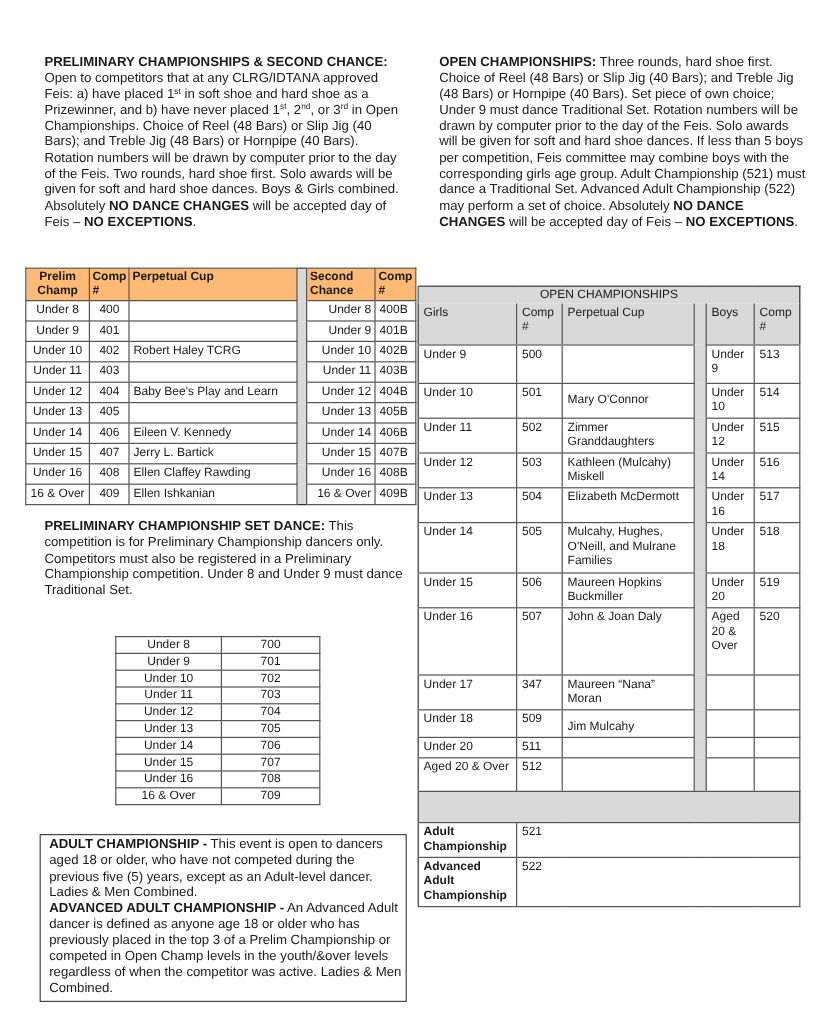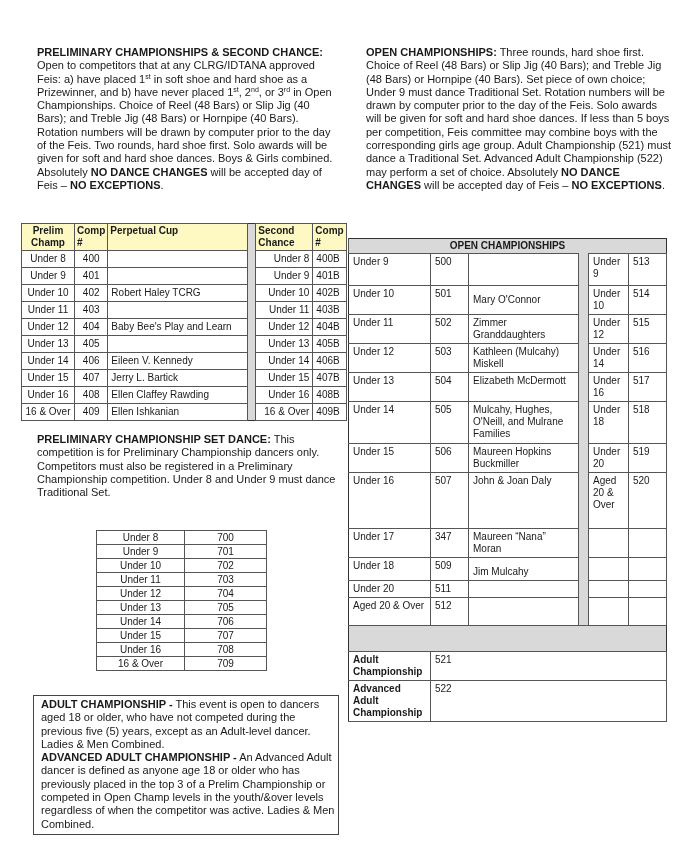--- a/index.html
+++ b/index.html
@@ -11,42 +11,42 @@
   .para { position: absolute; font-size: 11px; line-height: 13.3px; }
   #prelim-para { left: 37px; top: 46px; width: 300px; }
   #open-para { left: 366px; top: 46px; width: 306px; }
   #setdance-para { left: 37px; top: 433px; width: 300px; }
 
   table { border-collapse: collapse; position: absolute; }
   td, th { font-weight: normal; vertical-align: top; }
 
   
   #prelim-table { left: 21px; top: 223px; font-size: 10px; line-height: 12px; border: 1px solid #333; }
-  #prelim-table th { background: #fef9c3; font-weight: bold; border: 1px solid #555; padding: 1px 2px; height: 26px; text-align: left; }
+  #prelim-table th { background: #fdba74; font-weight: bold; border: 1px solid #555; padding: 1px 2px; height: 26px; text-align: left; }
   #prelim-table th.c { text-align: center; }
   #prelim-table td { border: 1px solid #555; padding: 2px 3px; height: 16.7px; }
   #prelim-table td.age { text-align: center; width: 53px; }
   #prelim-table td.num { text-align: center; width: 19px; }
   #prelim-table td.cup { width: 140px; }
   #prelim-table td.gap, #prelim-table th.gap { width: 8px; background: #d9d9d9; border-top: none; border-bottom: none; padding: 0; }
   #prelim-table td.age2 { text-align: right; width: 57px; }
   #prelim-table td.num2 { width: 33px; }
 
   
   #set-table { left: 96px; top: 530px; font-size: 10px; line-height: 11px; border: 1px solid #333; }
   #set-table td { border: 1px solid #555; text-align: center; padding: 1px 2px; height: 12.6px; }
   #set-table td.age { width: 88px; }
   #set-table td.num { width: 82px; }
 
   
   #adult-box { position: absolute; left: 33px; top: 695px; width: 306px; height: 140px; border: 1px solid #444; padding: 2px 0 0 7px; font-size: 11px; line-height: 13.3px; }
 
   
   #open-table { left: 348px; top: 238px; font-size: 10px; line-height: 12px; border: 1px solid #333; }
-  #open-table th { background: #d9d9d9; font-weight: bold; text-align: left; padding: 2px 4px; border-left: 1px solid #555; margin-left: 35px; }
+  #open-table th { background: #d9d9d9; font-weight: normal; text-align: left; padding: 2px 4px; border-left: 1px solid #555; margin-left: 35px; }
   #open-table th.title { text-align: center; padding: 1px 0; border-bottom: none; }
   #open-table .hdr th { height: 34px; border-bottom: 1px solid #555; }
   #open-table td { border: 1px solid #555; padding: 2px 4px; }
   #open-table td.girls { width: 82px; }
   #open-table td.num { width: 38px; }
   #open-table td.cup { width: 110px; }
   #open-table td.gap, #open-table th.gap { width: 10px; background: #d9d9d9; border-top: none; border-bottom: none; padding: 0; }
   #open-table td.boys { width: 40px; }
   #open-table td.bnum { width: 38px; }
   #open-table tr.spacer td { background: #d9d9d9; height: 26px; border-left: none; border-right: none; }
@@ -210,20 +210,28 @@
 
 <div id="open-para" class="para">
   <b>OPEN CHAMPIONSHIPS:</b><span> Three rounds, hard shoe first. Choice of Reel (48 Bars) or Slip Jig (40 Bars); and Treble Jig (48 Bars) or Hornpipe (40 Bars). Set piece of own choice; Under 9 must dance Traditional Set. Rotation numbers will be drawn by computer prior to the day of the Feis. Solo awards will be given for soft and hard shoe dances. If less than 5 boys per competition, Feis committee may combine boys with the corresponding girls age group.  Adult Championship (521) must dance a Traditional Set. Advanced Adult Championship (522) may perform a set of choice. Absolutely </span><b>NO DANCE CHANGES</b><span> will be accepted day of Feis – </span><b>NO EXCEPTIONS</b><span>.</span>
 </div>
 
 <table id="open-table">
   <thead>
     <tr>
       <th class="title" colspan="6">OPEN CHAMPIONSHIPS</th>
     </tr>
+    <tr class="hdr">
+      <th style="border-left:none">Girls</th>
+      <th>Comp #</th>
+      <th>Perpetual Cup</th>
+      <th class="gap"></th>
+      <th>Boys</th>
+      <th>Comp #</th>
+    </tr>
   </thead>
   <tbody id="open-body">
       <tr style="height: 32px;">
         <td class="girls" style="border-left: none;">Under 9</td>
         <td class="num">500</td>
         <td class="cup"></td>
         <td class="gap"></td>
         <td class="boys">Under 9</td>
         <td class="bnum">513</td>
       </tr>

